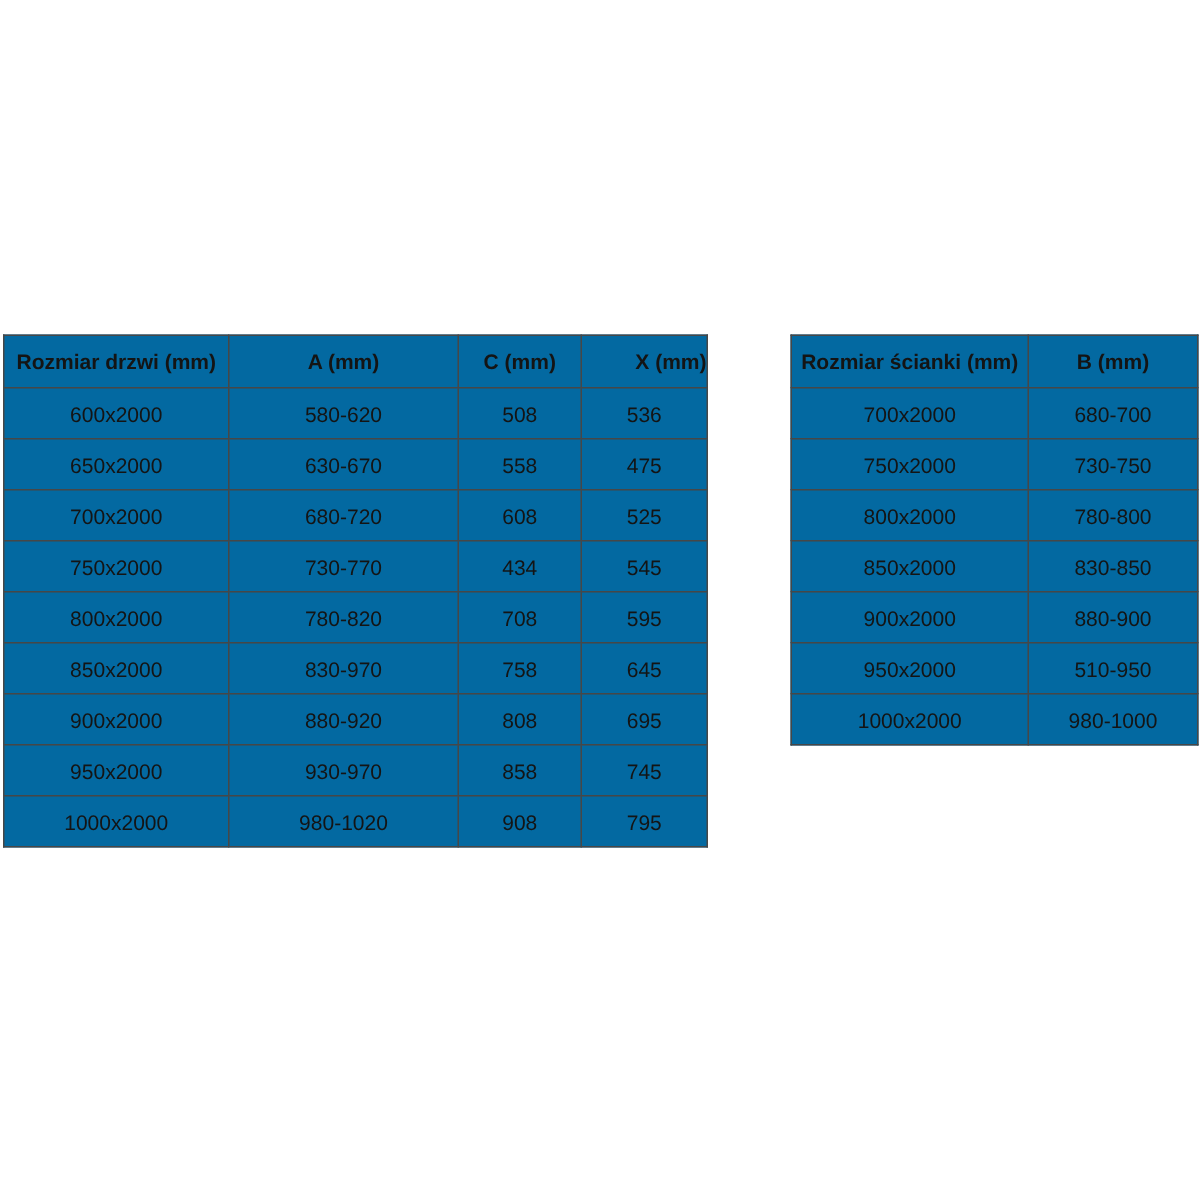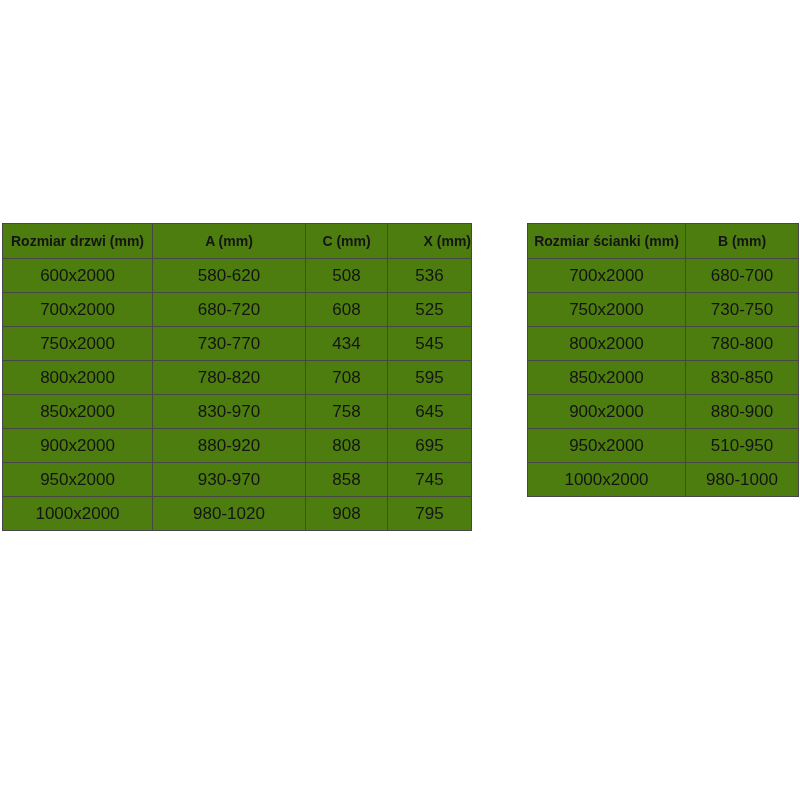--- a/index.html
+++ b/index.html
@@ -10,37 +10,37 @@
     height: 800px;
     background: #ffffff;
     font-family: "Liberation Sans", sans-serif;
     color: #141414;
     overflow: hidden;
   }
   table.spec-table {
     position: absolute;
     border-collapse: collapse;
     table-layout: fixed;
-    background: #4d7c0f;
+    background: #0369a1;
   }
   .spec-table th, .spec-table td {
     border: 1px solid #474747;
     text-align: center;
     vertical-align: middle;
     overflow: hidden;
     white-space: nowrap;
   }
   .spec-table th {
     font-weight: bold;
     font-size: 14px;
     height: 35px;
   }
   .spec-table td {
     font-weight: normal;
-    font-size: 17px;
+    font-size: 14px;
     height: 34px;
   }
   .doors-table { left: 2px;   top: 223px; width: 451px; }
   .walls-table { left: 503px; top: 223px; width: 272px; margin-left: 24px; }
   .doors-table th:nth-child(1) { width: 150px; }
   .doors-table th:nth-child(2) { width: 153px; }
   .doors-table th:nth-child(3) { width: 82px;  }
   .doors-table th:nth-child(4) { width: 84px; text-align: right;  }
   .walls-table th:nth-child(1) { width: 151px; }
   .walls-table th:nth-child(2) { width: 108px; }
@@ -57,20 +57,26 @@
           <th>C (mm)</th>
           <th>X (mm)</th>
         </tr>
       </thead>
       <tbody>
         <tr>
           <td>600x2000</td>
           <td>580-620</td>
           <td>508</td>
           <td>536</td>
+        </tr>
+        <tr>
+          <td>650x2000</td>
+          <td>630-670</td>
+          <td>558</td>
+          <td>475</td>
         </tr>
         <tr>
           <td>700x2000</td>
           <td>680-720</td>
           <td>608</td>
           <td>525</td>
         </tr>
         <tr>
           <td>750x2000</td>
           <td>730-770</td>

